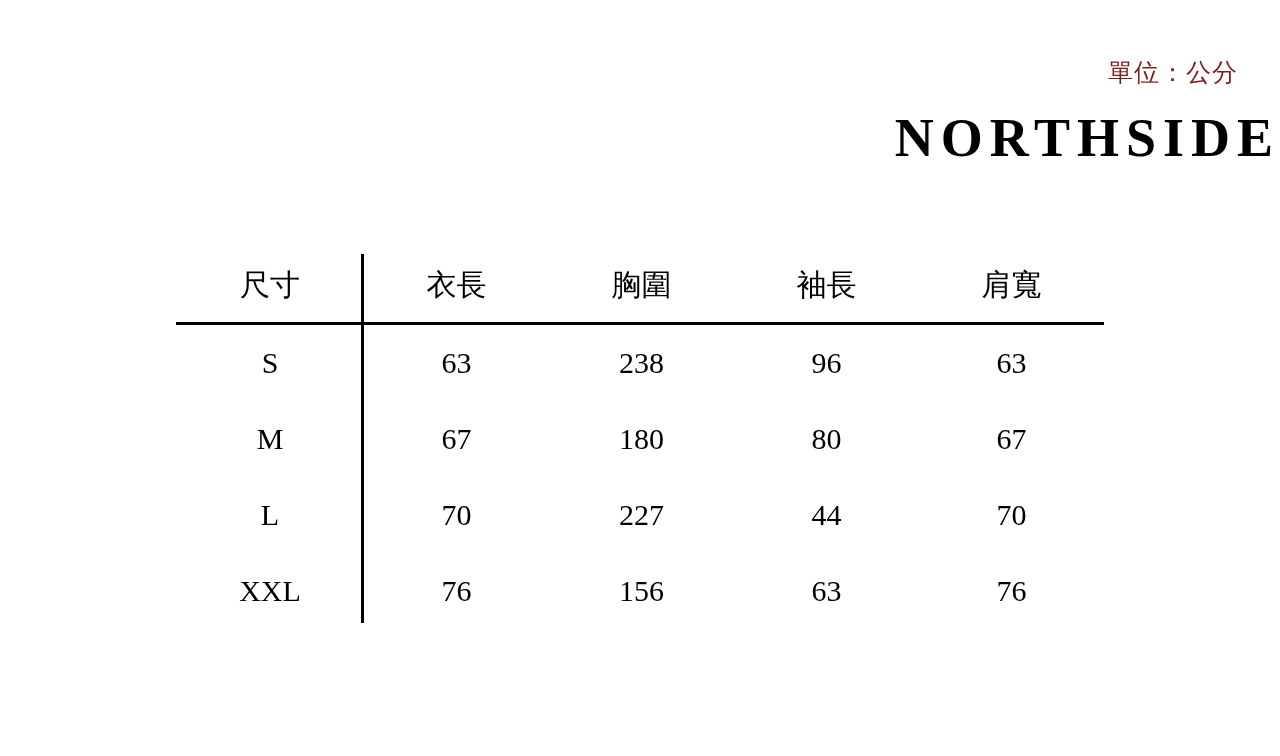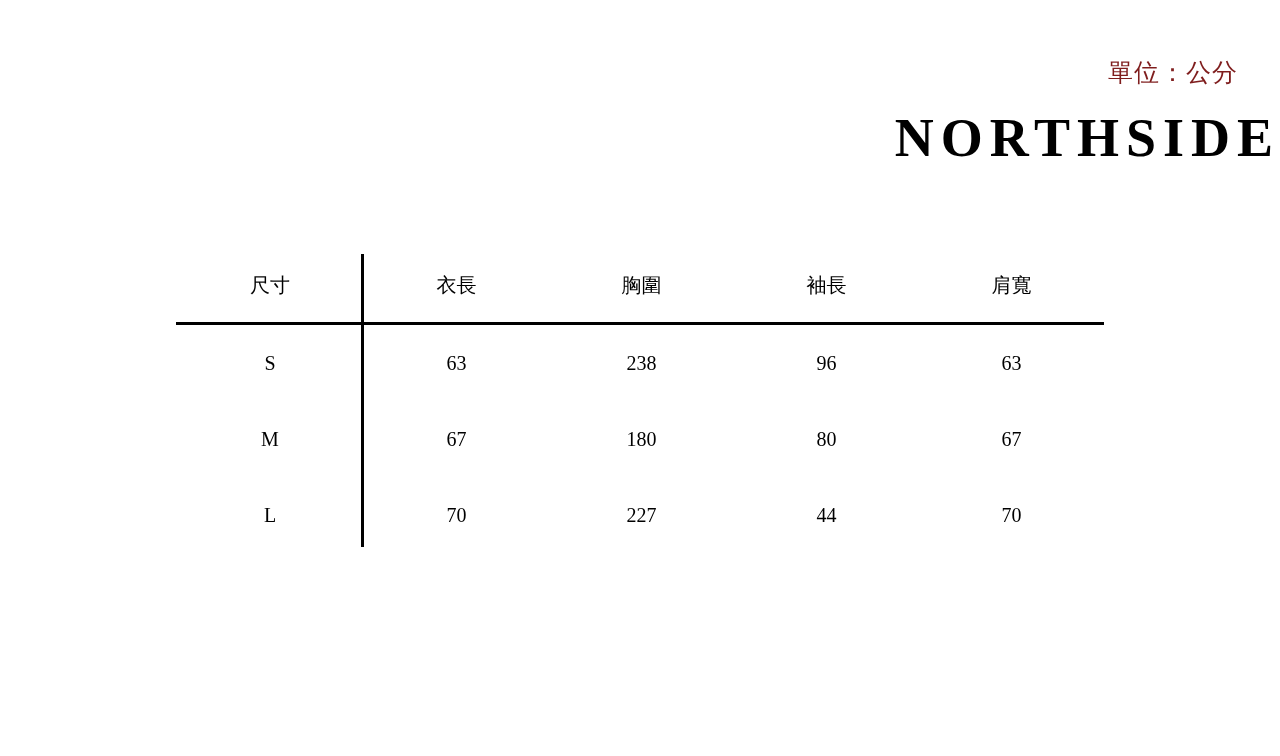--- a/index.html
+++ b/index.html
@@ -44,21 +44,21 @@
   }
   table.size-table {
     border-collapse: collapse;
     width: 928px;
     table-layout: fixed;
   }
   table.size-table th,
   table.size-table td {
     text-align: center;
     font-weight: 400;
-    font-size: 20px;
+    font-size: 30px;
     padding: 0;
     border: none;
   }
   thead th {
     height: 74px;
     vertical-align: middle;
     font-size: 31px;
   }
   thead tr {
     border-bottom: 3px solid #000000;
@@ -126,15 +126,22 @@
         <td class="col-data">80</td>
         <td class="col-data">67</td>
       </tr>
       <tr>
         <td class="col-size">L</td>
         <td class="col-data">70</td>
         <td class="col-data">227</td>
         <td class="col-data">44</td>
         <td class="col-data">70</td>
       </tr>
+      <tr>
+        <td class="col-size">XXL</td>
+        <td class="col-data">76</td>
+        <td class="col-data">156</td>
+        <td class="col-data">63</td>
+        <td class="col-data">76</td>
+      </tr>
     </tbody>
   </table>
 </div>
 
 </body></html>

